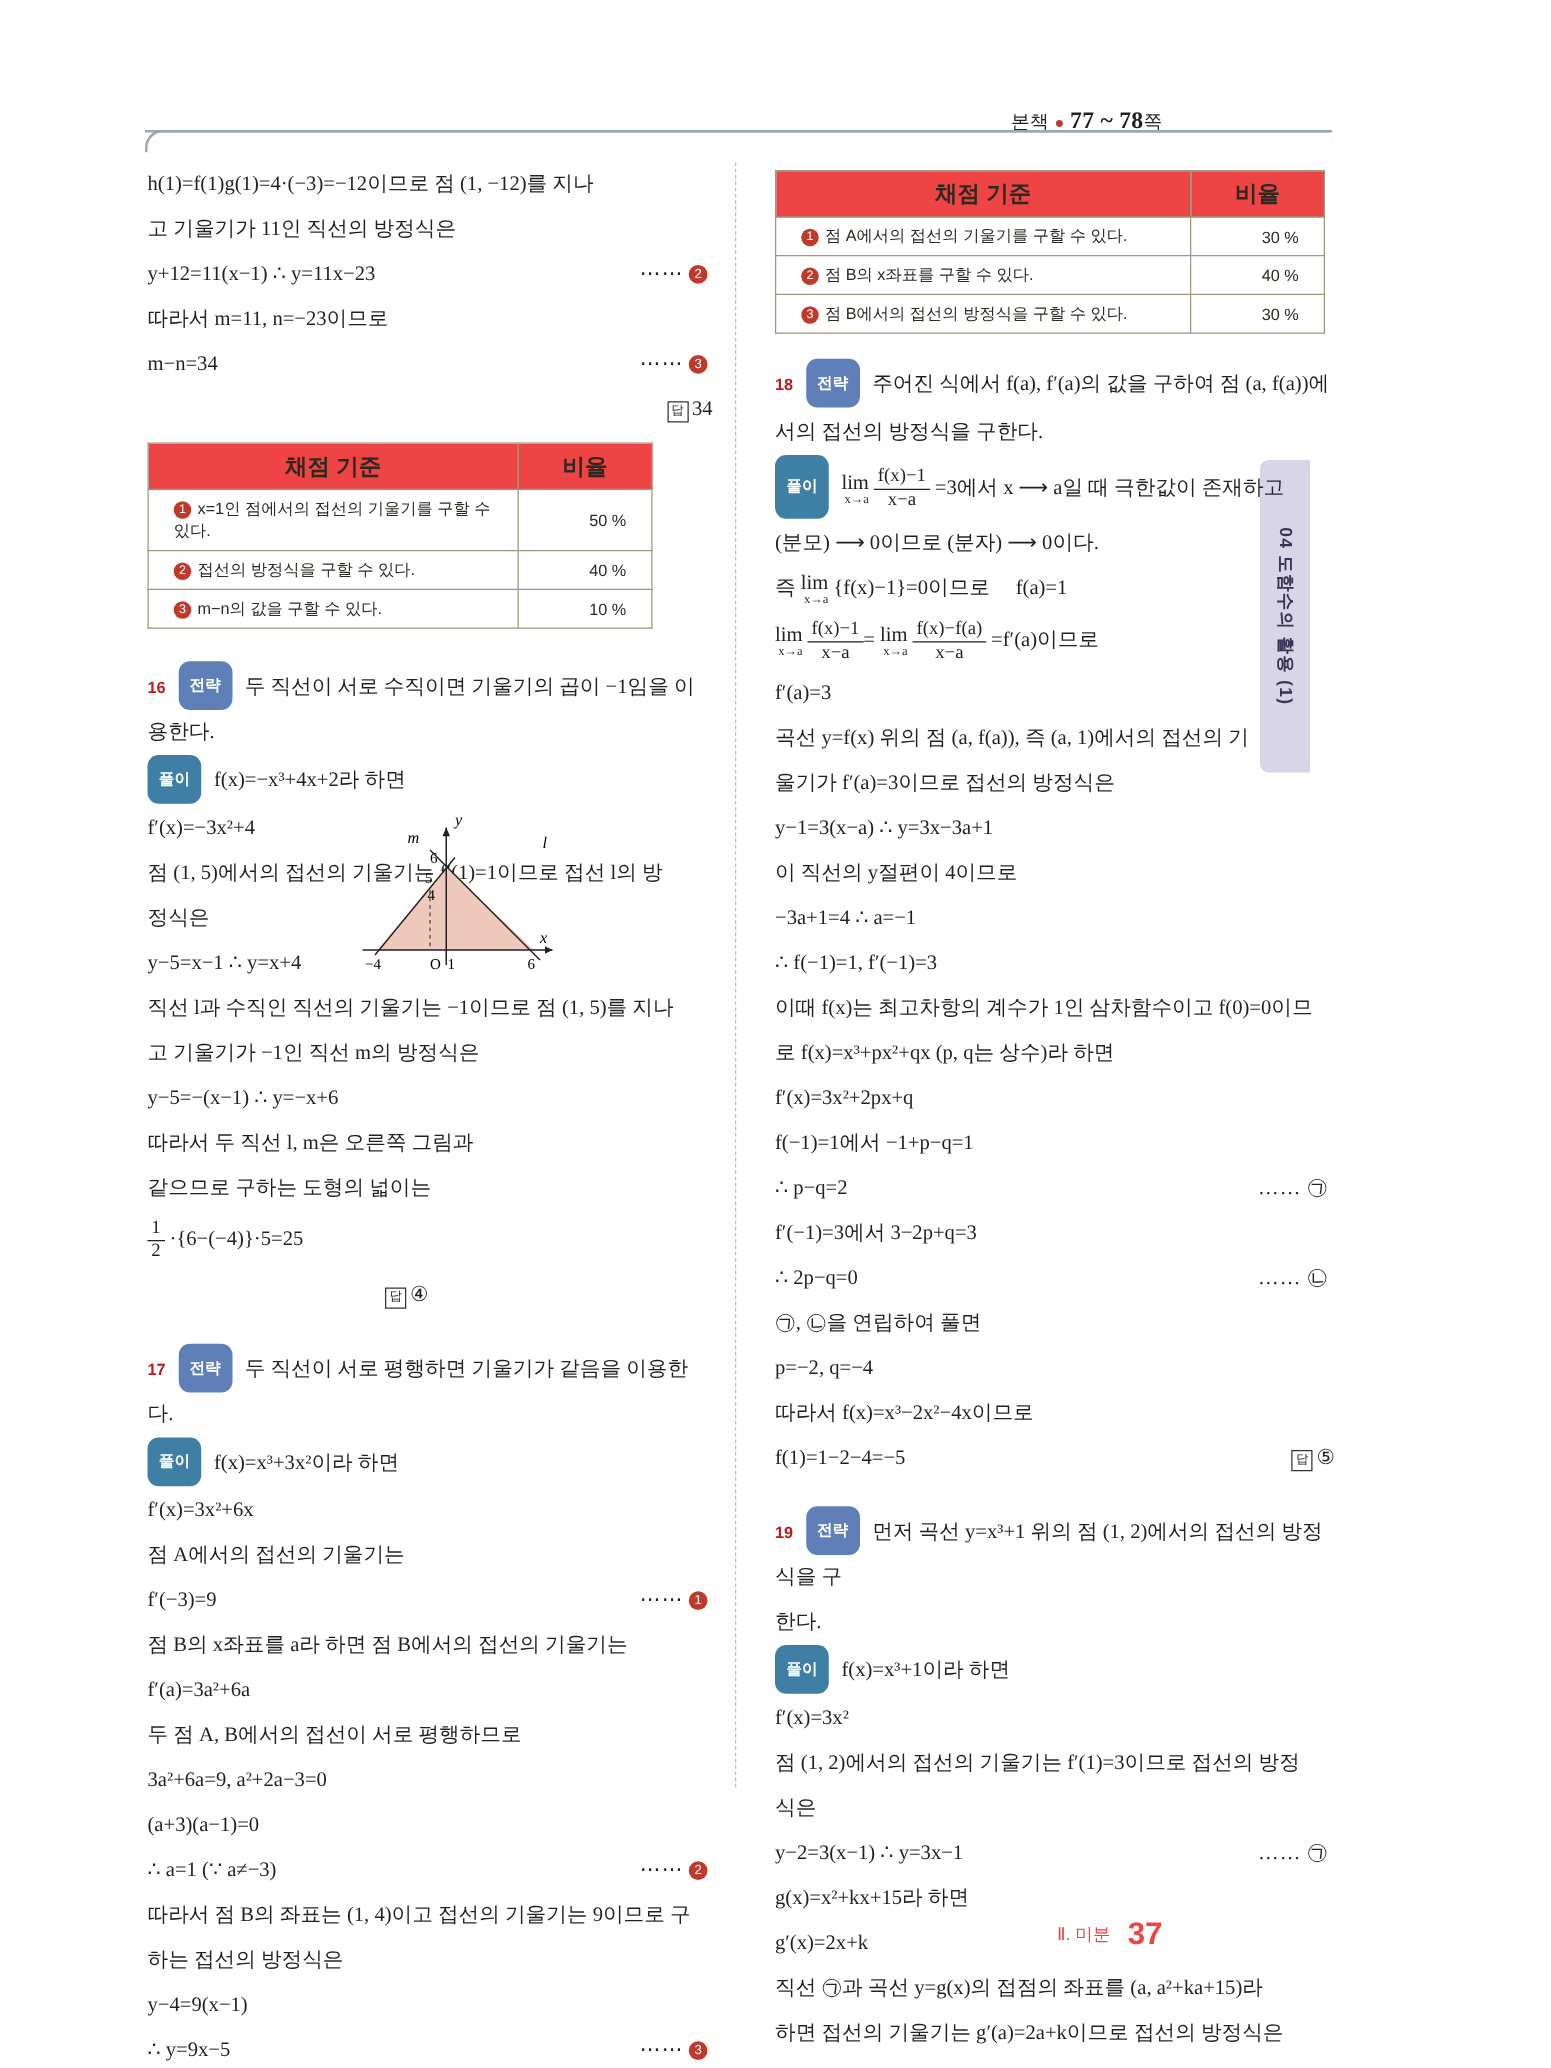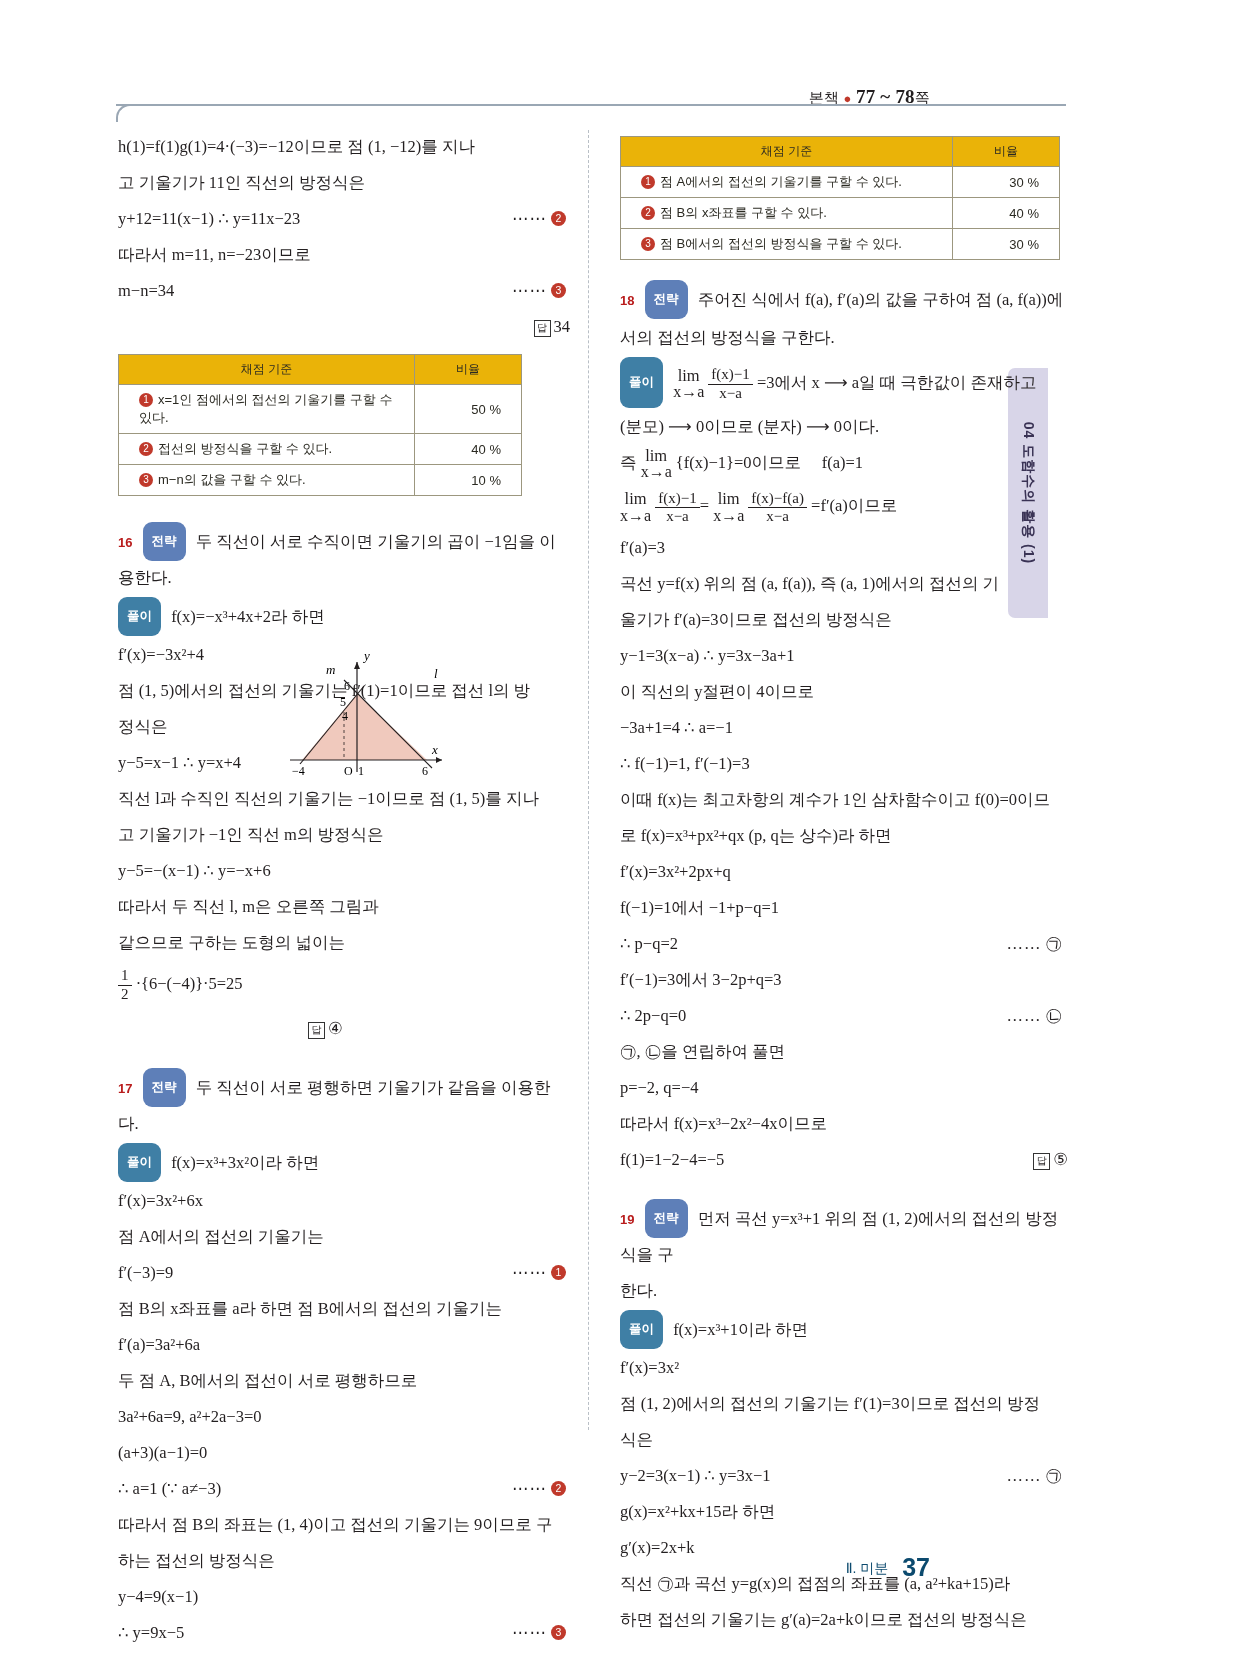--- a/index.html
+++ b/index.html
@@ -84,47 +84,47 @@
   }
   .right{text-align:right;}
 
   
   table.rubric{
     border-collapse:collapse;width:404px;margin:10px 0 4px 0;
     font-family:"Liberation Sans",sans-serif;font-size:13px;
   }
   table.rubric.wide{width:440px;}
   table.rubric th{
-    background:#eab308;border:1px solid #9c977f;
-    padding:6px 4px;font-weight:normal;color:#2b2a22;font-size:12px;
+    background:#ef4444;border:1px solid #9c977f;
+    padding:6px 4px;font-weight:bold;color:#2b2a22;font-size:18px;
   }
   table.rubric td{
     border:1px solid #9c977f;padding:6px 20px;color:#2b2a22;
   }
   table.rubric td.pct{text-align:right;width:66px;}
   .cnum{
     display:inline-block;width:14px;height:14px;border-radius:50%;
     background:#c0392b;color:#fff;font-size:10px;line-height:14px;
     text-align:center;margin-right:5px;vertical-align:1px;
   }
 
   
   .figwrap{position:absolute;left:282px;top:642px;width:170px;height:140px;}
 
   
   .footer{
-    position:absolute;right:118px;bottom:72px;
-    font-family:"Liberation Sans",sans-serif;font-size:14px;color:#0c4a6e;margin-left:23px;
+    position:absolute;right:118px;bottom:92px;
+    font-family:"Liberation Sans",sans-serif;font-size:14px;color:#ef4444;margin-left:23px;
   }
   .footer .pg{font-size:25px;font-weight:bold;margin-left:10px;vertical-align:-3px;}
   .frac{display:inline-block;text-align:center;vertical-align:middle;font-size:15px;line-height:1.15;font-family:Liberation Serif, serif;}
   .frac .n{display:block;border-bottom:1px solid #231f20;padding:0 3px;}
   .frac .d{display:block;padding:0 3px;}
   .lim{display:inline-block;text-align:center;vertical-align:middle;line-height:1.05;}
-  .lim .b{display:block;font-size:16px;}
+  .lim .b{display:block;font-size:10px;text-align:right;}
 </style>
 </head>
 <body>
 
 <div class="page">
 
   <div class="hdr">
     <span>본책</span>
     <span class="dot">●</span>
     <b>77 ~ 78</b><span>쪽</span>

